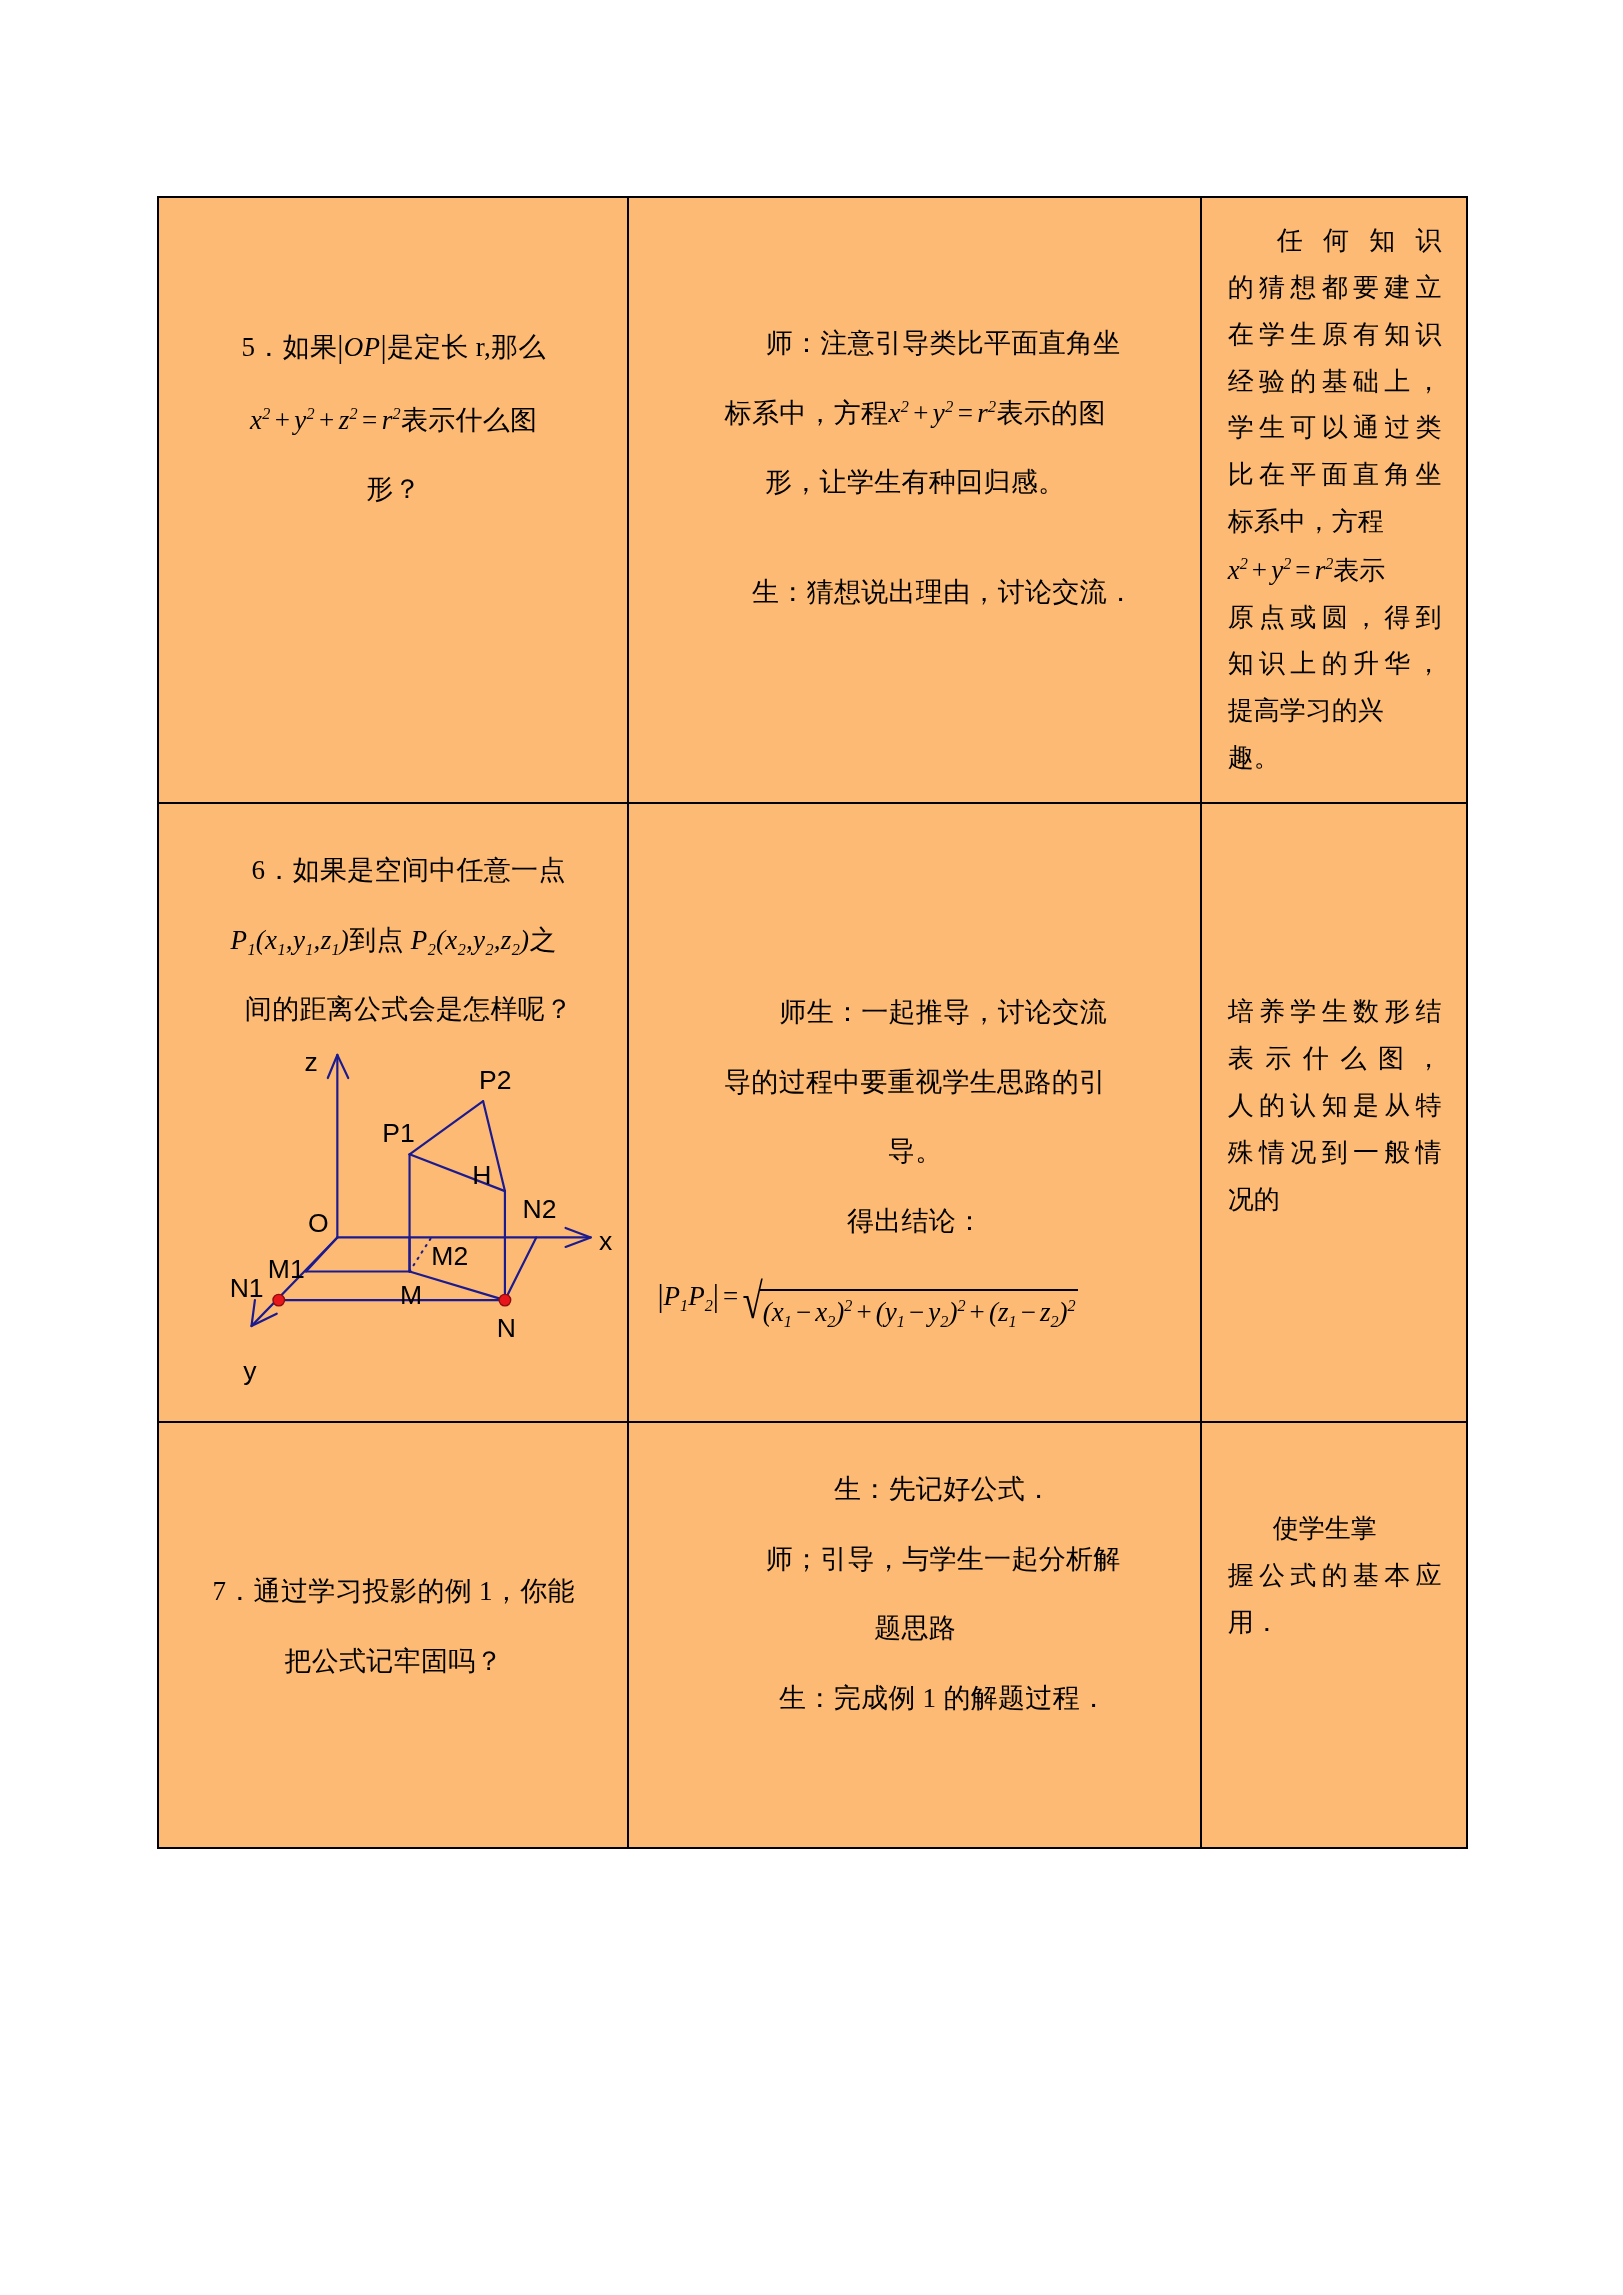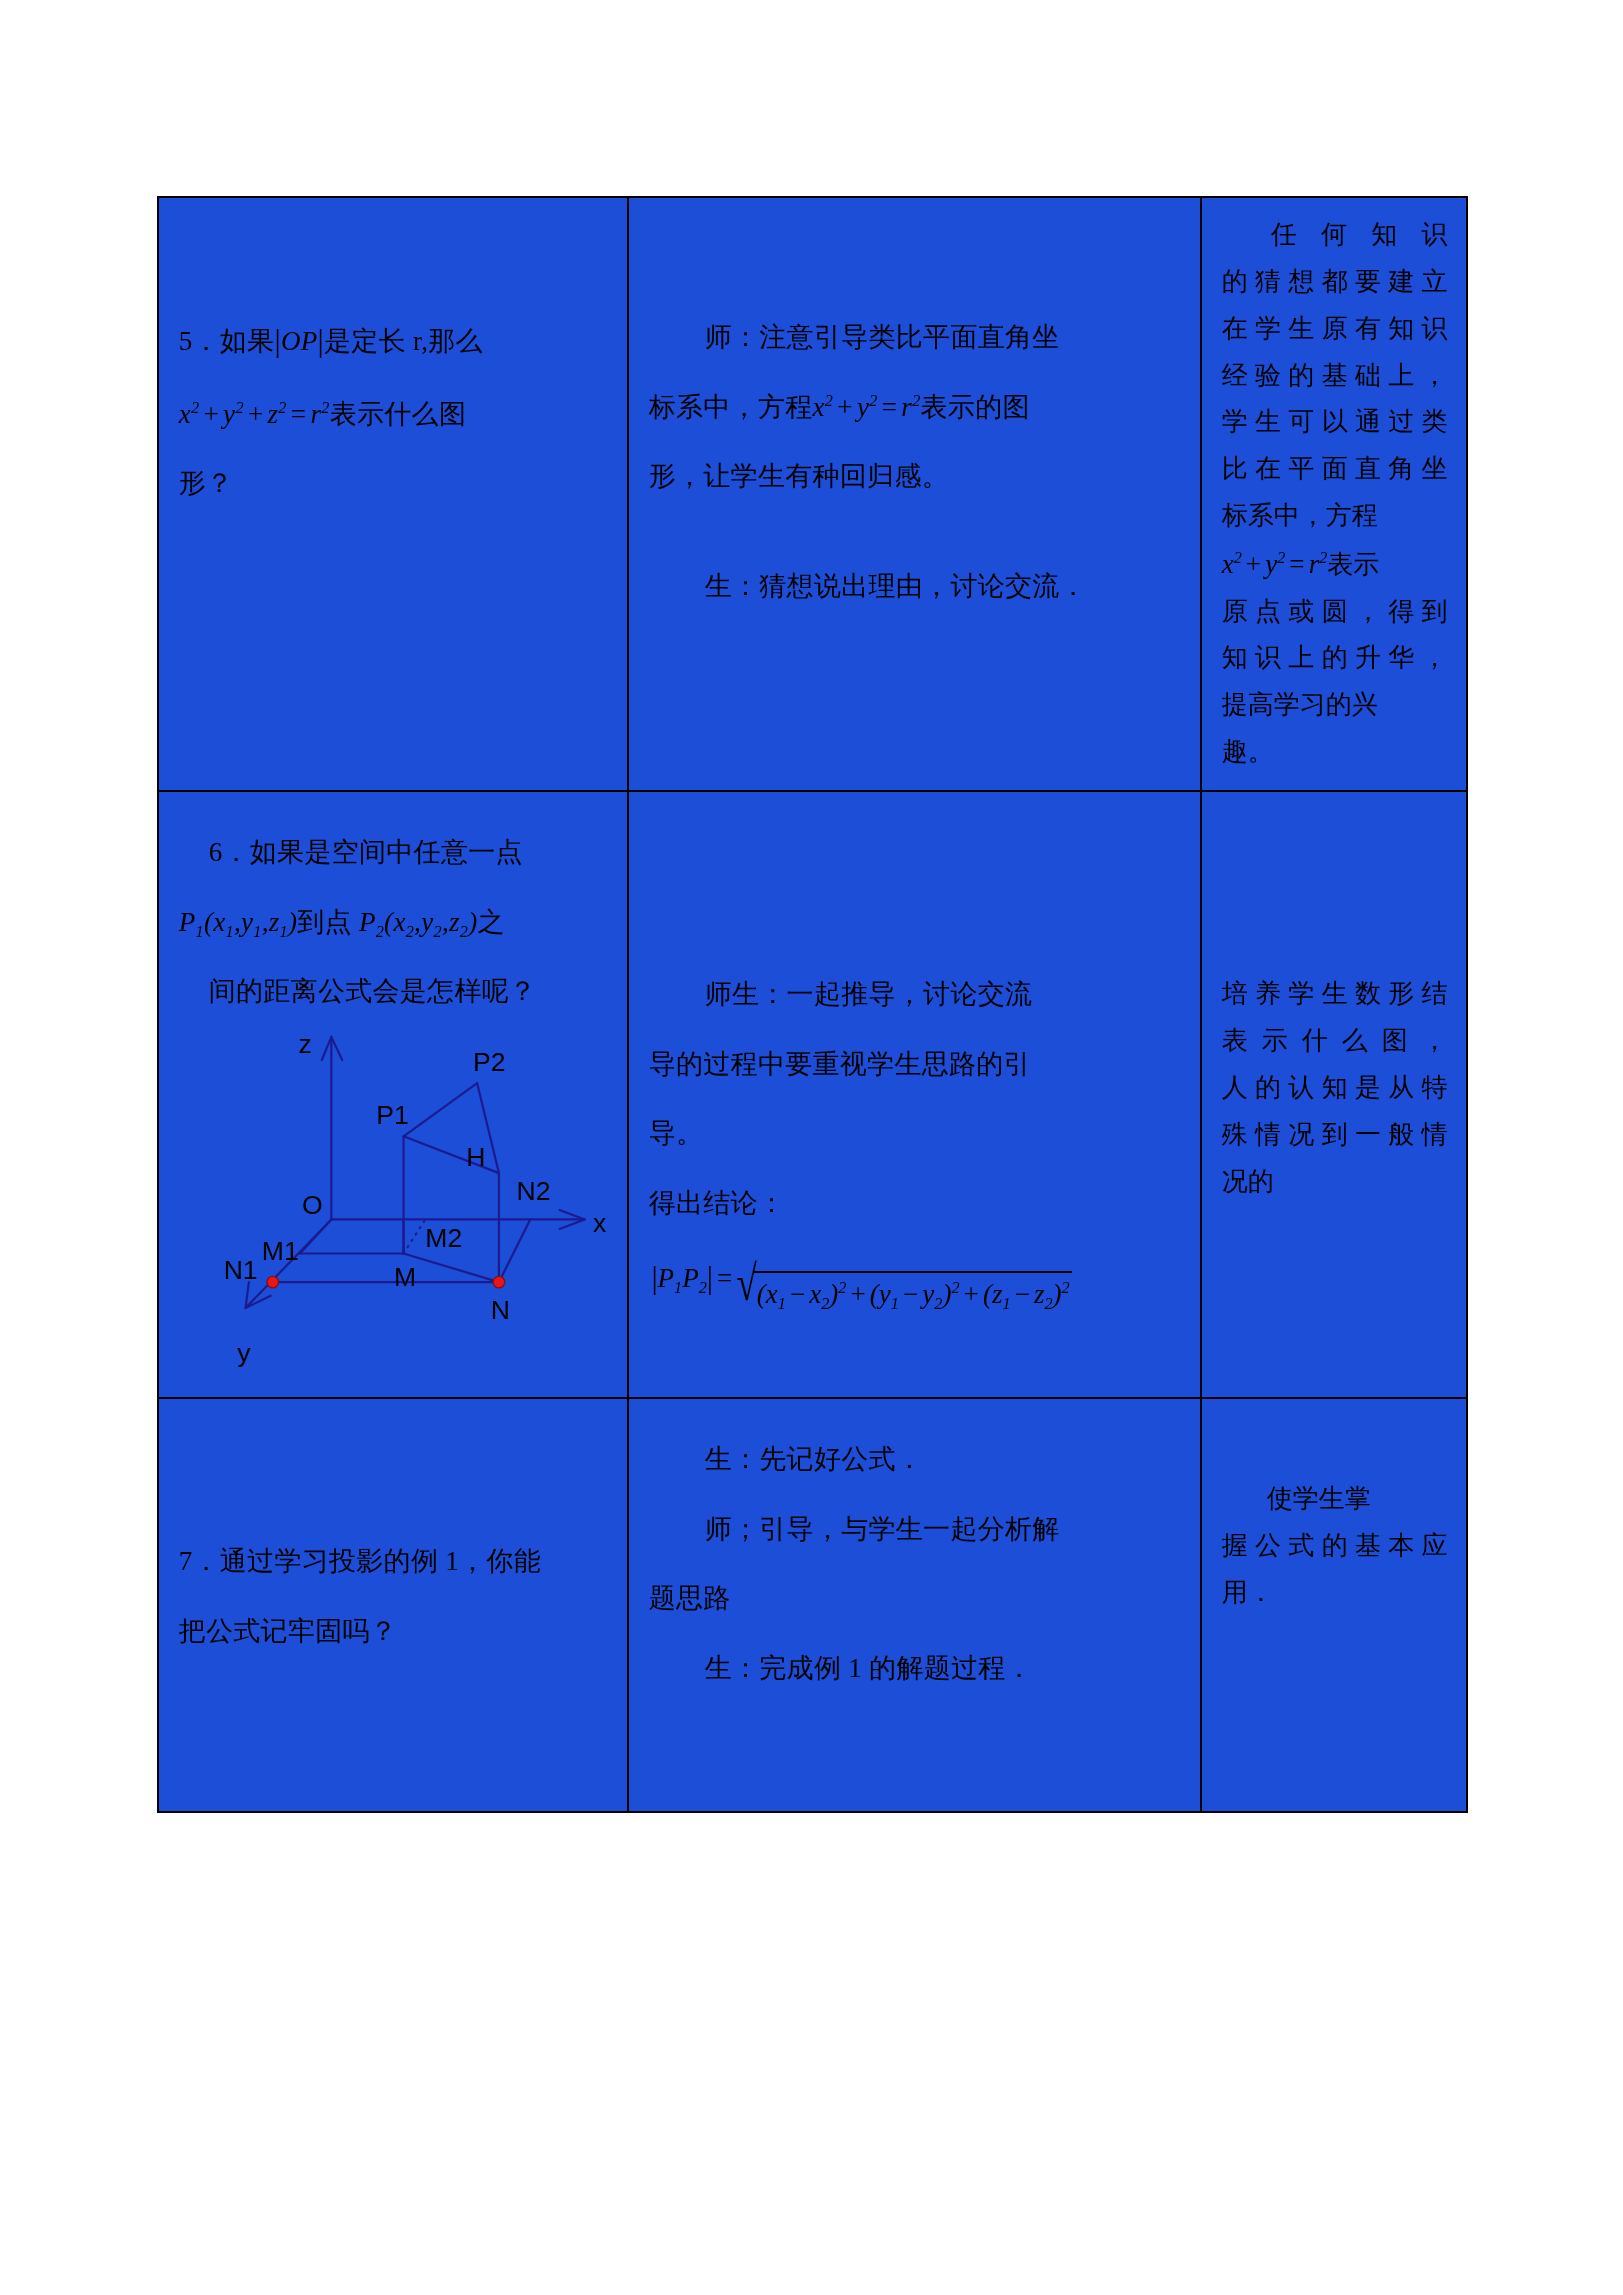--- a/index.html
+++ b/index.html
@@ -29,37 +29,38 @@
     position: absolute;
     left: 157px;
     top: 196px;
     width: 1309px;
     border-collapse: collapse;
     table-layout: fixed;
   }
   .lesson-table td {
     border: 2px solid #000000;
     vertical-align: top;
-    padding: 2px;
-    background: #1d4ed8;
+    padding: 8px;
+    background: #fdba74;
   }
   .col-a { width: 470px; }
   .col-b { width: 573px; }
   .col-c { width: 266px; }
 
   .cell-inner {
     padding: 12.3px 16.4px 12.3px 17.7px;
   }
 
   
   .ln {
     font-size: 27px;
     line-height: 1.72;
     letter-spacing: 0.3px;
     white-space: nowrap;
+    text-align: center;
   }
   .ln-narrow {
     font-size: 26px;
     line-height: 1.80;
     text-align: justify;
     text-align-last: justify;
     letter-spacing: 0px;
   }
   .ln-narrow.lastline {
     text-align: left;

